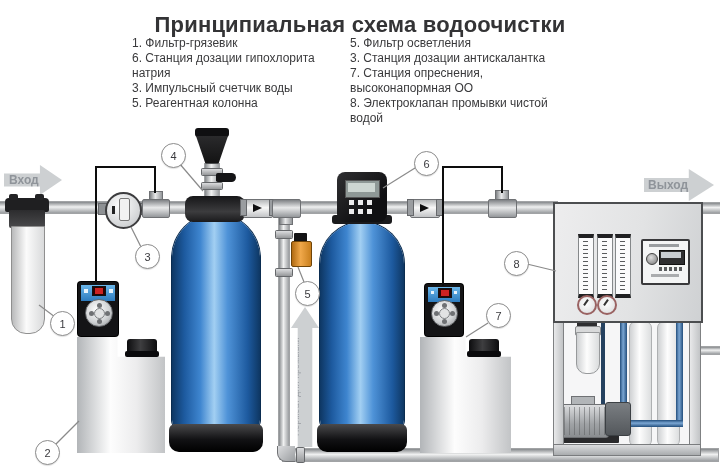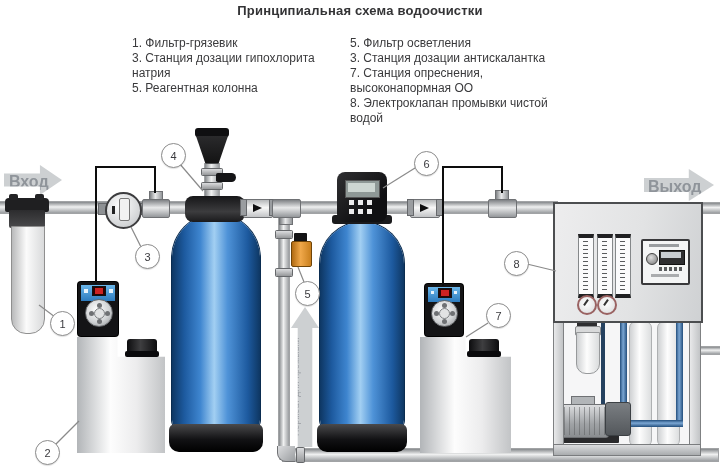--- a/index.html
+++ b/index.html
@@ -1,20 +1,20 @@
 <!DOCTYPE html>
 <html><head>
 <meta charset="utf-8">
 <style>
   html,body { margin:0; padding:0; background:#fff; }
   #canvas { position:relative; width:720px; height:472px; background:#ffffff;
             font-family:"Liberation Sans",sans-serif; overflow:hidden; }
   .abs { position:absolute; }
 
-  .title { left:0; right:0; top:3px; text-align:center; font-size:13px; font-weight:bold;
+  .title { left:0; right:0; top:12px; text-align:center; font-size:22px; font-weight:bold;
            color:#333335; letter-spacing:0.2px; }
   .leg { font-size:12px; line-height:15px; color:#3a3a3c; }
   .leg p { margin:0; }
 
   .pipe-h { background:linear-gradient(180deg,#85888b,#f0f1f1 45%,#9a9da0);
             box-shadow:0 0 0 1px rgba(110,113,116,.65); }
   .pipe-v { background:linear-gradient(90deg,#85888b,#f0f1f1 45%,#9a9da0);
             box-shadow:0 0 0 1px rgba(110,113,116,.65); }
   .tee { background:linear-gradient(180deg,#7f8285,#e8e9ea 45%,#94979a);
          border:1px solid #6f7174; border-radius:2px; }
@@ -43,21 +43,21 @@
   .pump-display { background:#2a0404; border:1px solid #111; }
   .pump-display::after { content:""; position:absolute; left:2px; right:2px; top:1px; bottom:1px; background:#cc2222; }
   .pump-mark { background:#e8f2fa; }
   .pump-head { border-radius:50%; background:radial-gradient(circle at 42% 38%,#ffffff,#d2d4d6 55%,#9a9da0 90%);
                border:1px solid #66686b; }
   .pump-head::after { content:""; position:absolute; left:50%; top:50%; width:9px; height:9px; margin:-5.5px 0 0 -5.5px;
                border-radius:50%; background:#e2e3e4; border:1px solid #7f8285;
                box-shadow:0 -8px 0 -3px #6f7174,0 8px 0 -3px #6f7174,-8px 0 0 -3px #6f7174,8px 0 0 -3px #6f7174; }
 
   .arrow-band { background:#cdd0d2; filter:drop-shadow(0 0 1px #9aa0a4); }
-  .flowlabel { font-size:16px; font-weight:bold; color:#8f949a; }
+  .flowlabel { font-size:12px; font-weight:bold; color:#8f949a; }
   .permlabel { writing-mode:vertical-rl; transform:rotate(180deg); font-size:8.5px; color:#989ca2;
                letter-spacing:0.3px; text-align:center; }
 
   .rota { background:#fbfbfc; border:1px solid #85888a; border-top:4px solid #202022; border-bottom:4px solid #202022; }
   .rota-scale { position:absolute; left:4px; top:3px; width:5px; bottom:3px;
                 background:repeating-linear-gradient(180deg,#5a5c5e 0 1px,transparent 1px 4px); }
   .gauge { border-radius:50%; background:radial-gradient(circle at 45% 40%,#fff,#e2e3e4 75%,#cfd1d3);
            border:2px solid #9a6262; }
   .gauge::after { content:""; position:absolute; left:6px; top:2px; width:2px; height:7px; background:#333; transform:rotate(35deg); }
   .membrane { background:linear-gradient(90deg,#cfd1d3,#fdfdfd 45%,#dcdedf); border:1px solid #aeb0b2; border-radius:7px; }
@@ -75,21 +75,22 @@
             box-shadow:0 0 1px rgba(140,140,140,.9); }
 </style>
 </head>
 <body>
 
 <div id="canvas">
 
   <div class="abs title">Принципиальная схема водоочистки</div>
   <div class="abs leg" style="left:132px; top:36px; width:205px;">
     <p>1. Фильтр-грязевик</p>
-    <p>3. Станция дозации гипохлорита натрия</p>
+    <p>6. Станция дозации гипохлорита натрия</p>
+    <p>3. Импульсный счетчик воды</p>
     <p>5. Реагентная колонна</p>
   </div>
   <div class="abs leg" style="left:350px; top:36px; width:222px;">
     <p>5. Фильтр осветления</p>
     <p>3. Станция дозации антискалантка</p>
     <p>7. Станция опреснения, высоконапормная ОО</p>
     <p>8. Электроклапан промывки чистой водой</p>
   </div>
 
   <div class="abs arrow-band" style="left:4px; top:165px; width:58px; height:30px;

